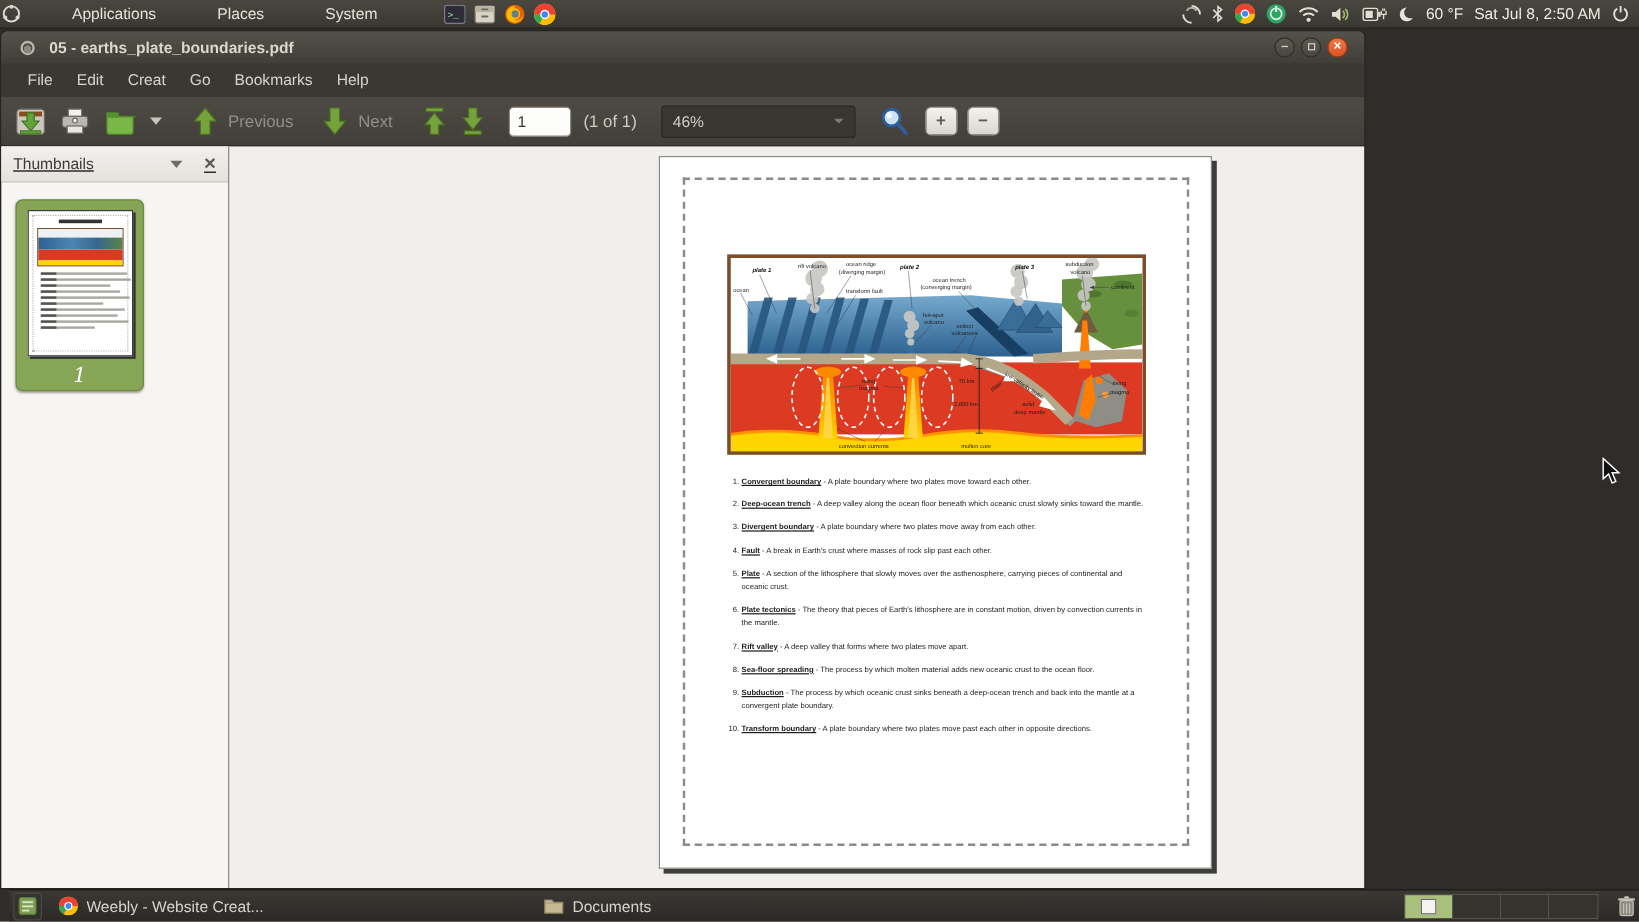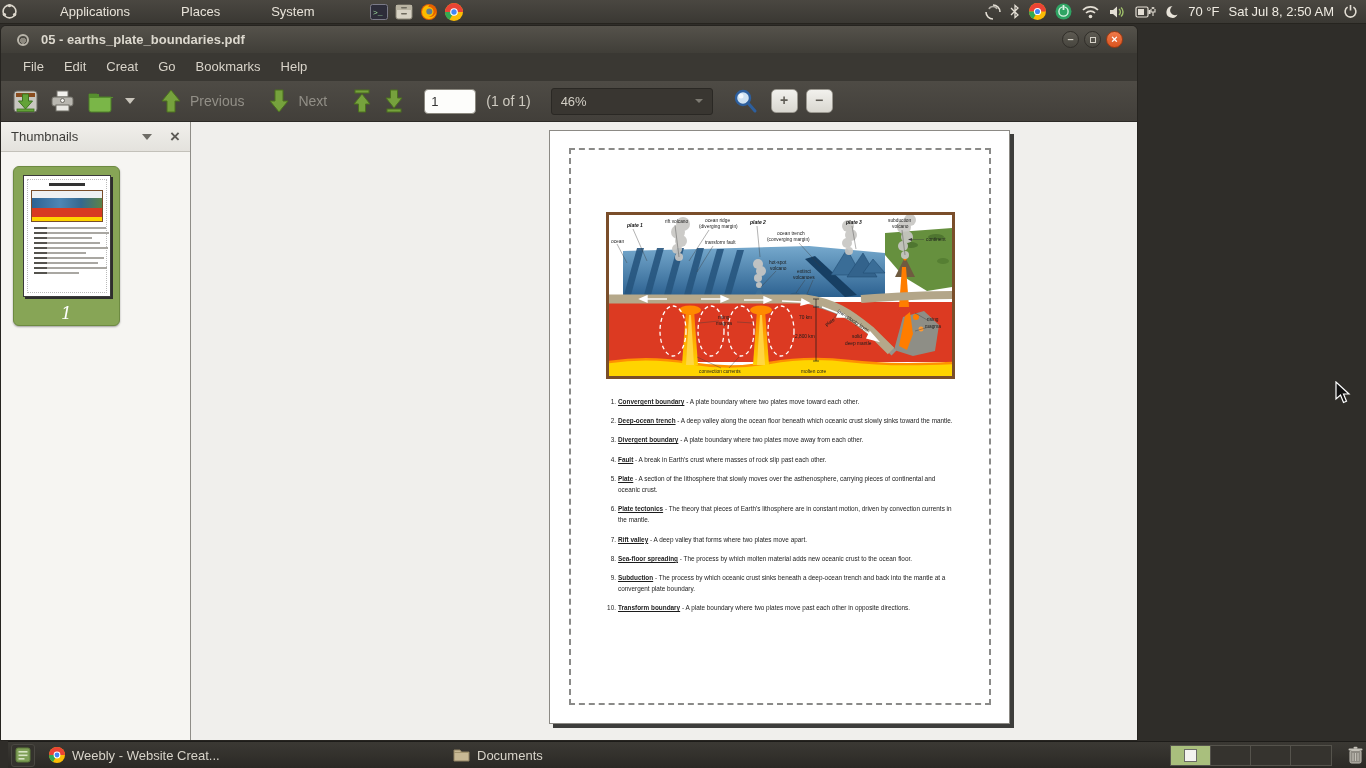--- a/index.html
+++ b/index.html
@@ -41,21 +41,21 @@
     color:#333; font-size:13px; padding:2px 6px; font-family:"Liberation Sans",sans-serif;}
   #page-of { margin:0 10px; color:#cfcbc1; }
   #zoom-combo { width:162px; height:27px; background:#393631; border:1px solid #2a2824; border-radius:3px;
     color:#d2cec4; font-size:13px; display:flex; align-items:center; padding:0 9px; margin-left:10px;}
   #zoom-combo .caret { margin-left:auto; width:0; height:0; border-left:4px solid transparent;
     border-right:4px solid transparent; border-top:4px solid #7d7a72; }
   .sqbtn { width:27px; height:24px; border-radius:5px; background:linear-gradient(#f2f1ed,#d9d7d0);
     border:1px solid #9b9890; color:#5f5c55; font-size:14px; font-weight:bold; text-align:center; line-height:21px; margin-left:8px;}
 
   
-  #content { display:flex; height:620px; }
+  #content { display:flex; height:620px;text-decoration:underline; }
   #sidebar { width:190px; background:#f6f5f2; border-right:1px solid #8f8d87; display:flex; flex-direction:column;}
   #sidebar-header { height:30px; background:linear-gradient(#f1f0ec,#e4e2dd); border-bottom:1px solid #c3c1ba;
     display:flex; align-items:center; font-size:13px; color:#3c3b38; padding:0 10px;}
   #sidebar-header .caret { margin-left:auto; width:0; height:0; border-left:5px solid transparent;
     border-right:5px solid transparent; border-top:6px solid #6e6c66; margin-right:18px;}
   #sidebar-header .closex { color:#5c5a55; font-weight:bold; font-size:17px; line-height:17px;}
   #thumb-card { margin:14px 0 0 12px; width:107px; height:160px; background:#87a556; border:1px solid #6d8a41;
     border-radius:6px; position:relative; box-shadow:0 1px 2px rgba(0,0,0,.35);}
   #thumb-page { position:absolute; left:9px; top:8px; width:88px; height:122px; background:#fff;
     border:1px solid #3a3a3a; box-shadow:2px 2px 0 #2e2e2c; padding:4px 5px;}
@@ -209,21 +209,21 @@
           <rect x="13.5" y="5" width="2" height="4" fill="#e3ded4"></rect>
           <rect x="3" y="4" width="6" height="6" fill="#e3ded4"></rect>
           <path d="M16,4 v3 h4 v-3 M17.3,2 v2 M18.7,2 v2 M18,7 v4" stroke="#e3ded4" stroke-width="1.1" fill="none"></path>
         </svg>
     </span>
     <span>
       <svg width="13" height="14" viewBox="0 0 13 14">
           <path d="M11.5,9.5 A5.8,5.8 0 1 1 6.5,1.2 A4.8,4.8 0 0 0 11.5,9.5 Z" fill="#e8e3d9"></path>
         </svg>
     </span>
-    <span class="ptxt">70 °F</span>
+    <span class="ptxt">60 °F</span>
     <span class="ptxt">Sat Jul 8, 2:50 AM</span>
     <span>
       <svg width="15" height="15" viewBox="0 0 15 15">
           <path d="M4.6,3.2 a5.4,5.4 0 1 0 5.8,0" fill="none" stroke="#e3ded4" stroke-width="1.6"></path>
           <line x1="7.5" y1="1" x2="7.5" y2="6.5" stroke="#e3ded4" stroke-width="1.6"></line>
         </svg>
     </span>
   </span>
 </div>
 

